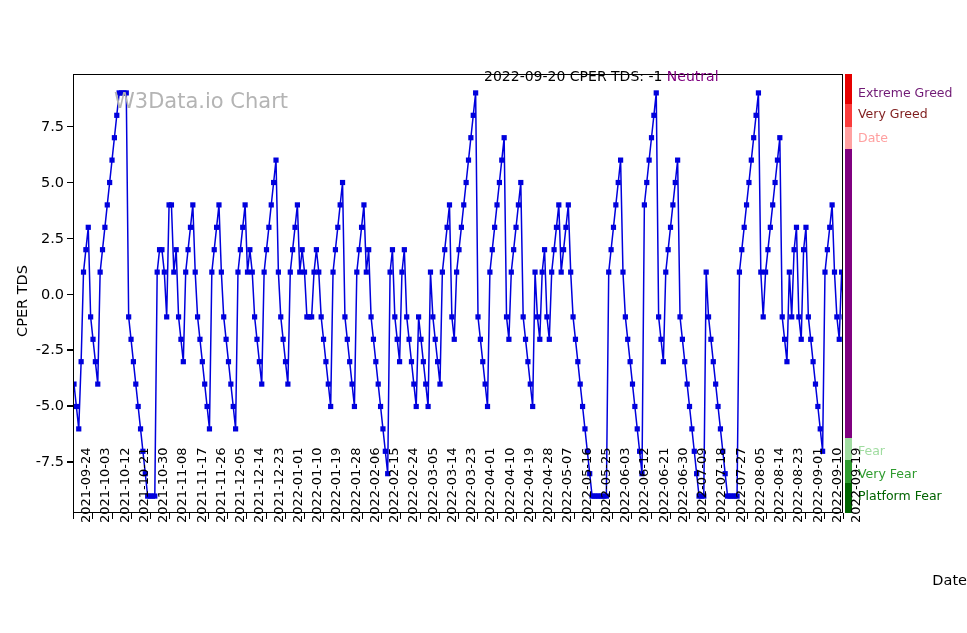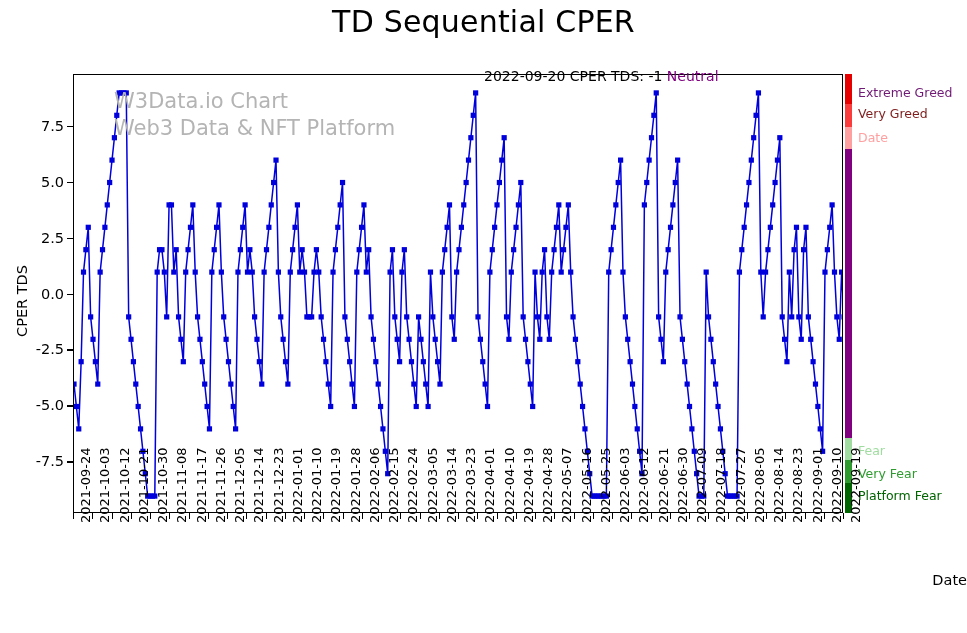--- a/index.html
+++ b/index.html
@@ -69,21 +69,20 @@
 
   
   #watermark{position:absolute;left:114px;top:88px;pointer-events:none;}
   .wm-line{font-size:21px;color:#b4b4b4;white-space:nowrap;line-height:1.28;}
 </style>
 </head>
 <body>
 
 <div id="chart-root">
 
-  <div id="chart-title">TD Sequential CPER</div>
 
   <div id="ylabel-title">CPER TDS</div>
   <div id="ylabels">
       <div class="ytick-label" style="top: 125.515px; margin-left: 12px;">7.5</div>
       <div class="ytick-label" style="top: 181.51px;">5.0</div>
       <div class="ytick-label" style="top: 237.505px;">2.5</div>
       <div class="ytick-label" style="top: 293.5px;">0.0</div>
       <div class="ytick-label" style="top: 349.495px;">-2.5</div>
       <div class="ytick-label" style="top: 405.49px;">-5.0</div>
       <div class="ytick-label" style="top: 461.485px;">-7.5</div>
@@ -536,21 +535,20 @@
     </div>
   <div id="xlabel-title">Date</div>
 
   <div id="annotation">
     <span>2022-09-20 CPER TDS: -1</span>
     <span id="annotation-zone">Neutral</span>
   </div>
 
   <div id="watermark">
     <div class="wm-line">W3Data.io Chart</div>
-    <div class="wm-line">Web3 Data &amp; NFT Platform</div>
   </div>
 
 <div class="ytick-mark" style="top: 125.515px;"></div>
     <div class="ytick-mark" style="top: 181.51px;"></div>
     <div class="ytick-mark" style="top: 237.505px;"></div>
     <div class="ytick-mark" style="top: 293.5px;"></div>
     <div class="ytick-mark" style="top: 349.495px;"></div>
     <div class="ytick-mark" style="top: 405.49px;"></div>
     <div class="ytick-mark" style="top: 461.485px;"></div>
   </div>

